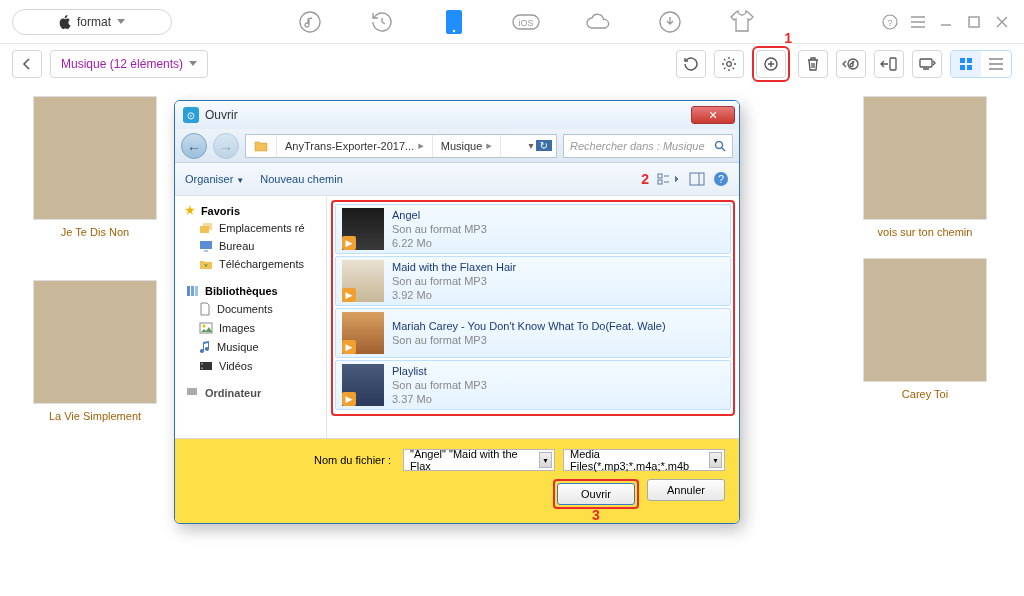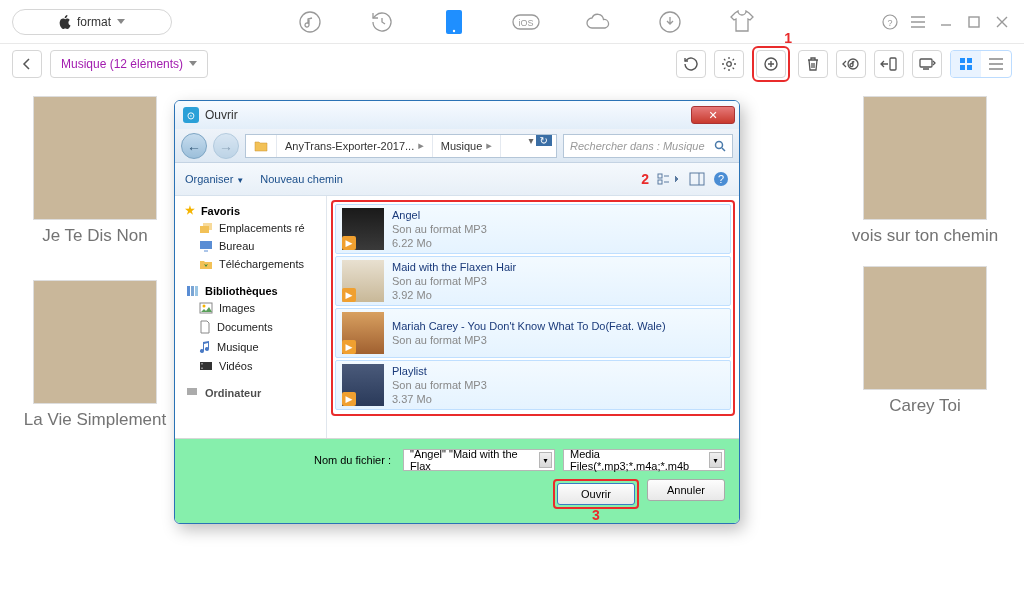--- a/index.html
+++ b/index.html
@@ -22,50 +22,50 @@
 .red-frame { border: 2px solid #e92b2b; border-radius: 6px; padding: 2px; position: relative; }
 .annot { position: absolute; color: #e92b2b; font-weight: bold; font-size: 14px; }
 .view-toggle { display: flex; border: 1px solid #bcdcff; border-radius: 4px; overflow: hidden; height: 28px; }
 .view-toggle .vt { width: 30px; display:flex;align-items:center;justify-content:center; }
 .view-toggle .vt.active { background: #e9f3ff; color: #1f8fff; }
 
 
 .content { position: relative; padding: 12px 20px; display: flex; flex-wrap: wrap; gap: 24px 40px; align-content: flex-start; }
 .album { width: 150px; display: flex; flex-direction: column; align-items: center; gap: 6px; }
 .album .cover { width: 124px; height: 124px; background: #c9b79a; border: 1px solid #ddd; overflow: hidden; display: flex; align-items: center; justify-content: center; }
-.album .title { font-size: 17px; color: #737373; text-align: right; }
+.album .title { font-size: 11px; color: #a16207; text-align: right; }
 .right-col { position: absolute; right: 24px; top: 12px; display: flex; flex-direction: column; gap: 20px; }
 
 
 .dialog { position: absolute; left: 174px; top: 100px; width: 566px; border: 1px solid #2a72b5; border-radius: 6px; background: #fff; box-shadow: 4px 6px 16px rgba(0,0,0,0.25); overflow: hidden; }
 .dlg-title { height: 28px; background: linear-gradient(#f7fbff,#e3eef9); display: flex; align-items: center; padding: 0 4px 0 8px; font-size: 12px; color: #333; }
 .dlg-title .ico { width: 16px; height: 16px; background: #2aa0d8; border-radius: 3px; margin-right: 6px; display:flex;align-items:center;justify-content:center;color:#fff;font-size:10px; }
 .dlg-close { margin-left: auto; width: 44px; height: 18px; background: linear-gradient(#e67a7a,#c83a2e); border: 1px solid #a33; border-radius: 3px; color: #fff; display:flex;align-items:center;justify-content:center;font-size:11px; }
 .dlg-nav { height: 34px; background: linear-gradient(#eef3f9,#dde8f3); display: flex; align-items: center; padding: 0 6px; gap: 6px; border-bottom: 1px solid #c4d3e3; }
 .nav-bk { width: 26px; height: 26px; border-radius: 50%; background: linear-gradient(#c6dcee,#9cbfda); border: 1px solid #7ca4c3; display:flex;align-items:center;justify-content:center;color:#355a7a;font-size:14px; }
-.nav-path { flex: 1; height: 24px; background: #fff; border: 1px solid #b4c6d8; display: flex; align-items: flex-start; font-size: 11px; color: #333; }
+.nav-path { flex: 1; height: 24px; background: #fff; border: 1px solid #b4c6d8; display: flex; align-items: center; font-size: 11px; color: #333; }
 .nav-seg { padding: 0 8px; border-right: 1px solid #e4e9f0; height: 100%; display:flex;align-items:center; gap:4px; }
 .nav-search { width: 170px; height: 24px; background: #fff; border: 1px solid #b4c6d8; display: flex; align-items: center; padding: 0 6px; font-size: 11px; color: #999; font-style: italic; gap: 6px; }
 .dlg-tools { height: 32px; background: linear-gradient(#f5f9fd,#e7eff7); display: flex; align-items: center; padding: 16px 10px; gap: 16px; font-size: 11px; border-bottom: 1px solid #d6e1ec; }
 .dlg-tools .link { color: #1a4e8a; cursor: default; }
 .dlg-tools .right { margin-left: auto; display:flex;align-items:center;gap:8px;color:#5a7aa0; }
 .dlg-body { display: flex; height: 242px; }
 .sidebar { width: 152px; background: #fff; border-right: 1px solid #e0e6ed; padding: 6px 0; font-size: 11px; overflow: hidden; }
 .sb-head { padding: 2px 10px; font-weight: bold; display:flex;align-items:center;gap:6px; }
 .sb-item { padding: 3px 10px 3px 24px; display:flex;align-items:center;gap:6px; color: #222; }
 .filepane { flex: 1; padding: 4px; position: relative; }
 .file-hl { border: 2px solid #e92b2b; border-radius: 4px; padding: 2px; position: relative; }
 .file-item { display: flex; align-items: center; gap: 8px; padding: 4px 6px; border: 1px solid #bfdfff; background: linear-gradient(#f3faff,#e5f3ff); border-radius: 2px; margin-bottom: 2px; height: 50px; }
 .thumb { width: 42px; height: 42px; background: #222; position: relative; flex-shrink:0; }
 .thumb .play { position:absolute; bottom:0; left:0; width:14px;height:14px;background:#f0a030;border-radius:2px;display:flex;align-items:center;justify-content:center;color:#fff;font-size:9px; }
 .meta { font-size: 11px; line-height: 1.3; }
 .meta .t1 { color: #1a3a7a; }
 .meta .t2 { color: #888; }
 .meta .t3 { color: #888; }
-.dlg-foot { padding: 10px 14px 14px; background: #86efac; border-top: 1px solid #d7d7d7; }
+.dlg-foot { padding: 10px 14px 14px; background: #fde047; border-top: 1px solid #d7d7d7; }
 .foot-row { display: flex; align-items: center; gap: 8px; justify-content: flex-end; font-size: 11px; margin-bottom: 8px; }
 .foot-row label { margin-right: 4px; }
 .combo { height: 22px; border: 1px solid #b6b6b6; background: #fff; padding: 0 18px 0 6px; font-size: 11px; display:flex;align-items:center;position:relative; }
 .combo .dd { position:absolute;right:2px;top:2px;width:13px;height:16px;background:linear-gradient(#f0f0f0,#d8d8d8);border:1px solid #b6b6b6;display:flex;align-items:center;justify-content:center;font-size:8px; }
 .btn { height: 22px; min-width: 78px; border: 1px solid #a9a9a9; background: linear-gradient(#fdfdfd,#e8e8e8); border-radius: 3px; font-size: 11px; display:flex;align-items:center;justify-content:center; }
 .btn-row { display:flex; gap:8px; justify-content:flex-end; position:relative; }
 .btn-frame { border: 2px solid #e92b2b; border-radius:4px; padding:2px; position:relative; }
 
 svg { pointer-events: none; }
 .cover1 { background: linear-gradient(135deg,#d8c4a0 40%,#b89a72); }
@@ -343,32 +343,32 @@
       <div style="height:10px"></div>
       <div class="sb-head">
           <svg width="14" height="12" viewBox="0 0 14 12">
             <rect x="2" y="1" width="3" height="10" fill="#5a8dd4"></rect>
             <rect x="6" y="1" width="3" height="10" fill="#7aa5d4"></rect>
             <rect x="10" y="1" width="3" height="10" fill="#9ac5e4"></rect>
           </svg>
           <span>Bibliothèques</span>
         </div>
       <div class="sb-item">
+          <svg width="12" height="14" fill="#fff" stroke="#888" viewBox="0 0 12 14">
+            <path d="M2 1h6l2 2v10H2z"></path>
+          </svg>
+          <span>Documents</span>
+        </div>
+      <div class="sb-item">
           <svg width="14" height="12" fill="#5a8dd4" viewBox="0 0 14 12">
             <rect x="1" y="1" width="12" height="10" fill="#fff" stroke="#888"></rect>
             <circle cx="5" cy="4" r="1.5" fill="#f5b400"></circle>
             <path d="M2 10l3-3 2 2 3-4 3 5z" fill="#5aa05a"></path>
           </svg>
           <span>Images</span>
-        </div>
-      <div class="sb-item">
-          <svg width="12" height="14" fill="#fff" stroke="#888" viewBox="0 0 12 14">
-            <path d="M2 1h6l2 2v10H2z"></path>
-          </svg>
-          <span>Documents</span>
         </div>
       <div class="sb-item">
           <svg width="12" height="14" fill="#4a7ac4" viewBox="0 0 12 14">
             <path d="M4 2l6-1v8a2 2 0 1 1-1-1.7V3L5 4v7a2 2 0 1 1-1-1.7z"></path>
           </svg>
           <span>Musique</span>
         </div>
       <div class="sb-item">
           <svg width="14" height="12" viewBox="0 0 14 12">
             <rect x="1" y="2" width="12" height="8" fill="#333"></rect>

